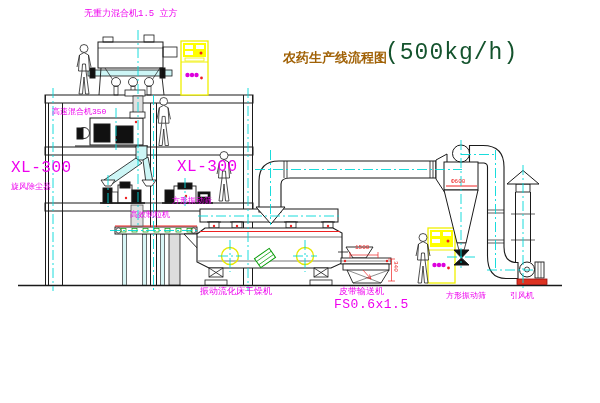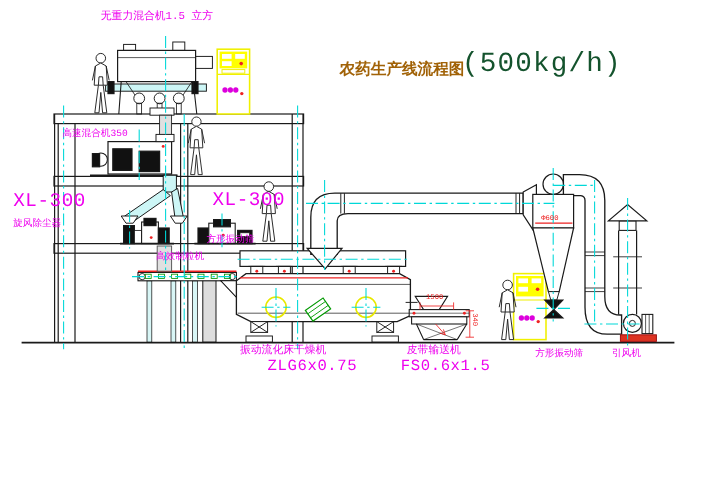--- a/index.html
+++ b/index.html
@@ -281,21 +281,20 @@
   <div class="lbl s9" style="left:84px;top:10px">无重力混合机1.5 立方</div>
   <div class="title-cn" style="left:283px;top:52px">农药生产线流程图</div>
   <div class="title-cap" style="left:385px;top:42px">(500kg/h)</div>
   <div class="lbl s8" style="left:52px;top:108px">高速混合机350</div>
   <div class="lbl model" style="left:11px;top:160px">XL-300</div>
   <div class="lbl s8" style="left:11px;top:183px">旋风除尘器</div>
   <div class="lbl model" style="left:177px;top:159px">XL-300</div>
   <div class="lbl s8" style="left:172px;top:197px">方形振动筛</div>
   <div class="lbl s8" style="left:130px;top:211px">高效制粒机</div>
   <div class="lbl s9" style="left:200px;top:288px">振动流化床干燥机</div>
-  <div class="lbl model-big" style="left:223px;top:298px">ZLG6x0.75</div>
   <div class="lbl s9" style="left:339px;top:288px">皮带输送机</div>
   <div class="lbl model-big" style="left:334px;top:298px">FS0.6x1.5</div>
   <div class="lbl s8" style="left:446px;top:292px">方形振动筛</div>
   <div class="lbl s8" style="left:510px;top:292px">引风机</div>
   <div class="dim" style="left:355px;top:245px">1500</div>
   <div class="dim dim-v" style="left:392px;top:261px">340</div>
   <div class="dim" style="left:451px;top:179px">Φ600</div>
 </div>
 
 </body></html>

